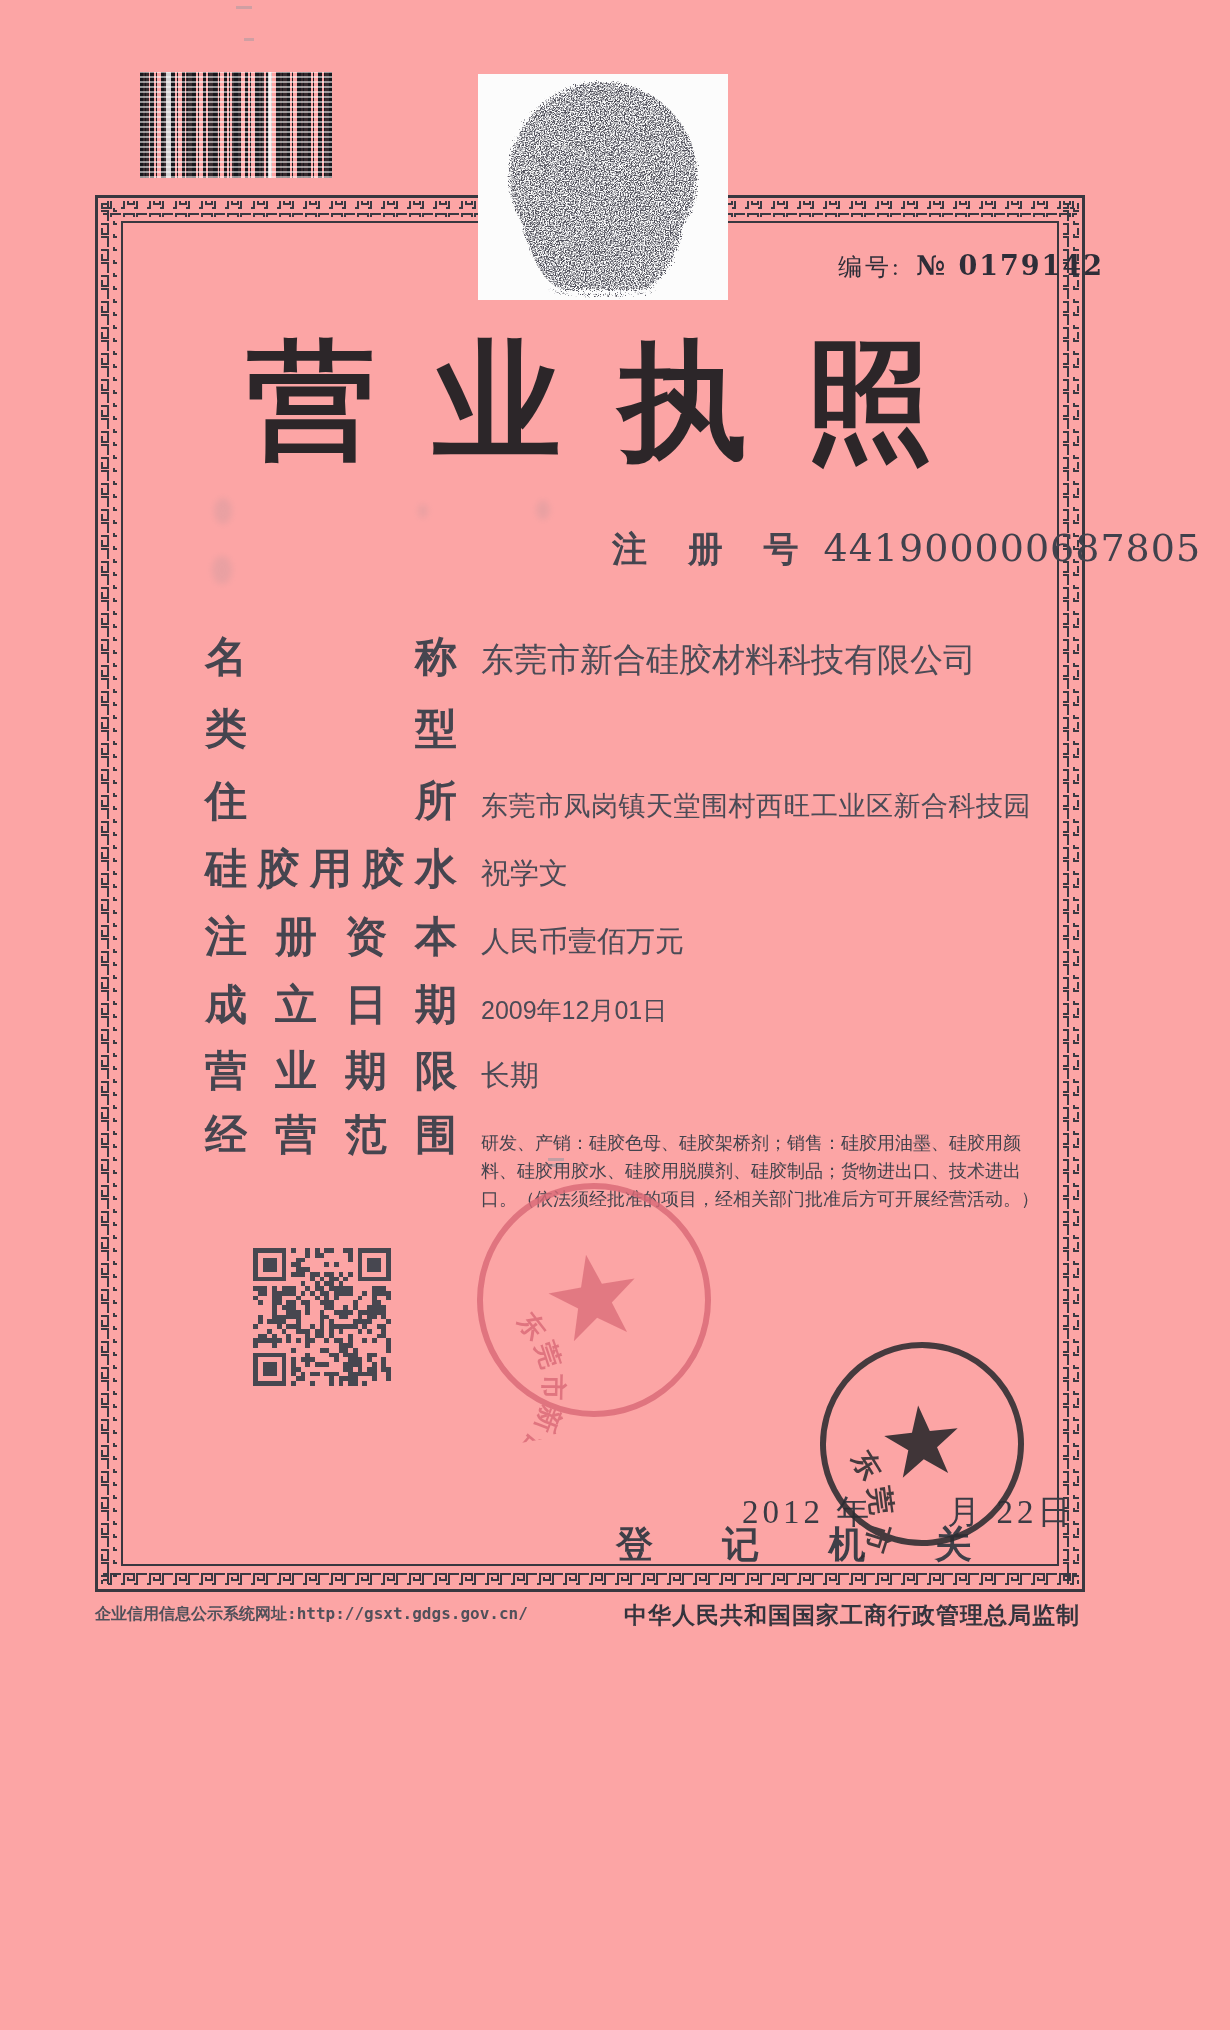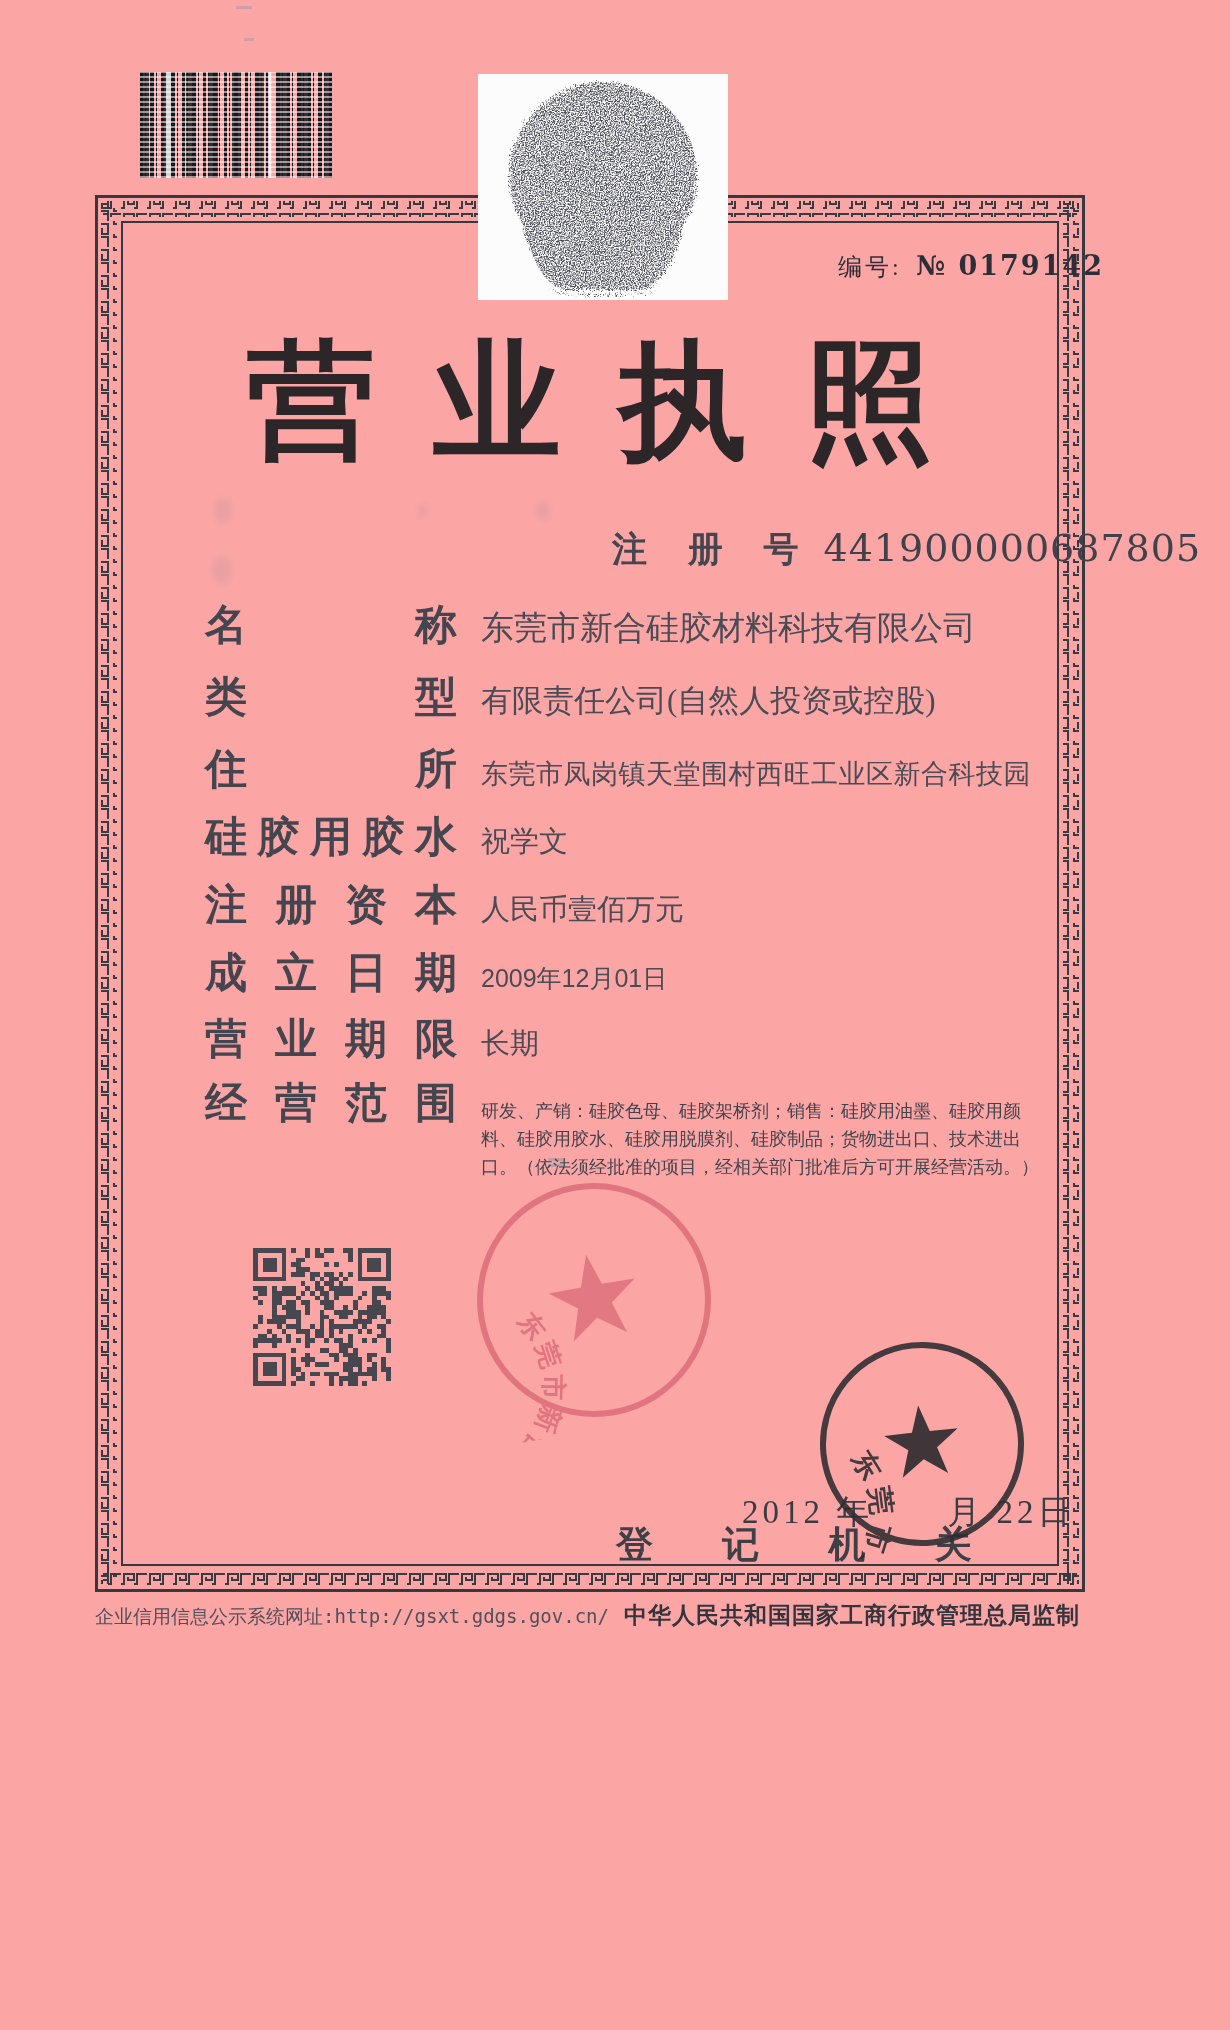--- a/index.html
+++ b/index.html
@@ -31,21 +31,21 @@
 
   .title{position:absolute;left:95px;top:326px;width:990px;text-align:center;
     font-family:"DejaVu Sans", sans-serif;font-weight:900;font-size:128px;line-height:150px;
     letter-spacing:58px;text-indent:58px;color:#1d1d20;opacity:.93;}
 
   .regno{position:absolute;left:612px;top:526px;display:flex;align-items:baseline;color:#45454f;}
   .regno .lab{font-size:35px;font-weight:600;letter-spacing:16px;}
   .regno .num{font-size:38px;margin-left:9px;letter-spacing:1px;font-family:"DejaVu Serif", serif;color:#41414c;}
 
   
-  .row{position:absolute;left:205px;display:flex;align-items:baseline;}
+  .row{position:absolute;left:205px;display:flex;align-items:baseline;margin-top:32px;}
   .row .lab{width:252px;font-size:42px;font-weight:600;color:#45454f;line-height:50px;
     text-align:justify;text-align-last:justify;flex:none;}
   .row .val{margin-left:24px;color:#4b4b56;}
   .r0{top:600px}.r1{top:672px}.r2{top:744px}.r3{top:812px}
   .r4{top:880px}.r5{top:948px}.r6{top:1014px}.r7{top:1078px}
   .r0 .val{font-size:33px}
   .r1 .val{font-size:31px}
   .r2 .val{font-size:27px;letter-spacing:.5px}
   .r3 .val{font-size:29px}
   .r4 .val{font-size:29px}
@@ -54,22 +54,22 @@
   .r7 .val{font-size:18px;line-height:28px;width:560px;color:#43434d;font-weight:500;}
 
   
   .qr{position:absolute;left:253px;top:1248px;}
   .company-seal{position:absolute;left:466px;top:1172px;transform:rotate(-10deg);}
   .registrar{position:absolute;left:616px;top:1520px;font-size:37px;font-weight:700;
     letter-spacing:30px;color:#3f3f48;}
   .dateline{position:absolute;left:742px;top:1490px;font-size:33px;color:#3b3b44;letter-spacing:4px;}
   .registrar-seal{position:absolute;left:814px;top:1336px;transform:rotate(-6deg);}
 
-  .footer-left{position:absolute;left:95px;top:1604px;font-size:19px;color:#50505a;
-    font-family:"DejaVu Sans Mono", monospace;letter-spacing:0px;}
+  .footer-left{position:absolute;left:95px;top:1604px;font-size:16px;color:#50505a;
+    font-family:"DejaVu Sans Mono", monospace;letter-spacing:0px;font-weight:bold;}
   .footer-right{position:absolute;right:150px;top:1600px;font-size:23px;font-weight:600;
     color:#34343d;letter-spacing:1px;}
 </style>
 </head>
 <body>
 
 <div class="page">
 
   <div class="artifact" style="left:236px;top:6px;width:16px;height:3px"></div>
   <div class="artifact" style="left:244px;top:38px;width:10px;height:3px"></div>
@@ -127,21 +127,20 @@
     <span class="lab">注 册 号</span>
     <span class="num">441900000687805</span>
   </div>
 
   <div class="row r0">
     <div class="lab">名称</div>
     <div class="val">东莞市新合硅胶材料科技有限公司</div>
   </div>
   <div class="row r1">
     <div class="lab">类型</div>
-    <div class="val">有限责任公司(自然人投资或控股)</div>
   </div>
   <div class="row r2">
     <div class="lab">住所</div>
     <div class="val">东莞市凤岗镇天堂围村西旺工业区新合科技园</div>
   </div>
   <div class="row r3">
     <div class="lab">硅胶用胶水</div>
     <div class="val">祝学文</div>
   </div>
   <div class="row r4">

